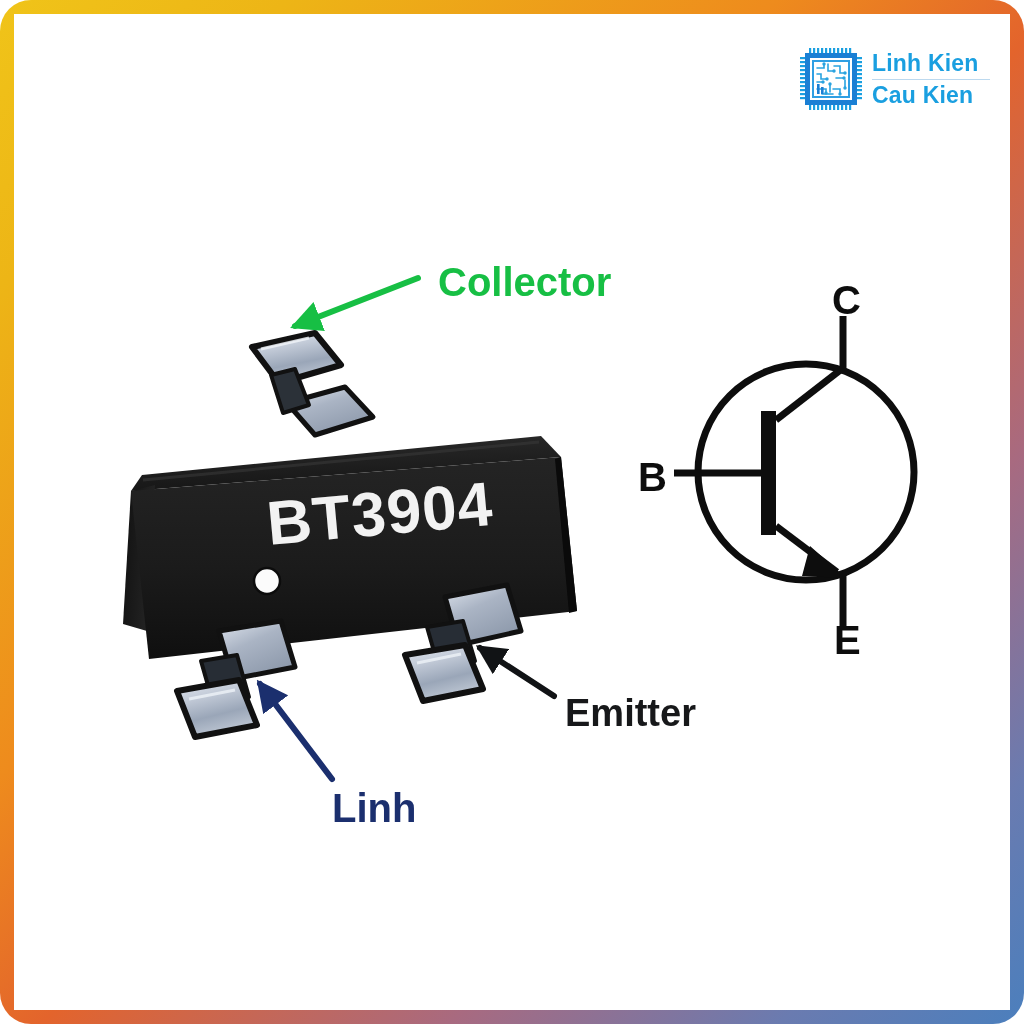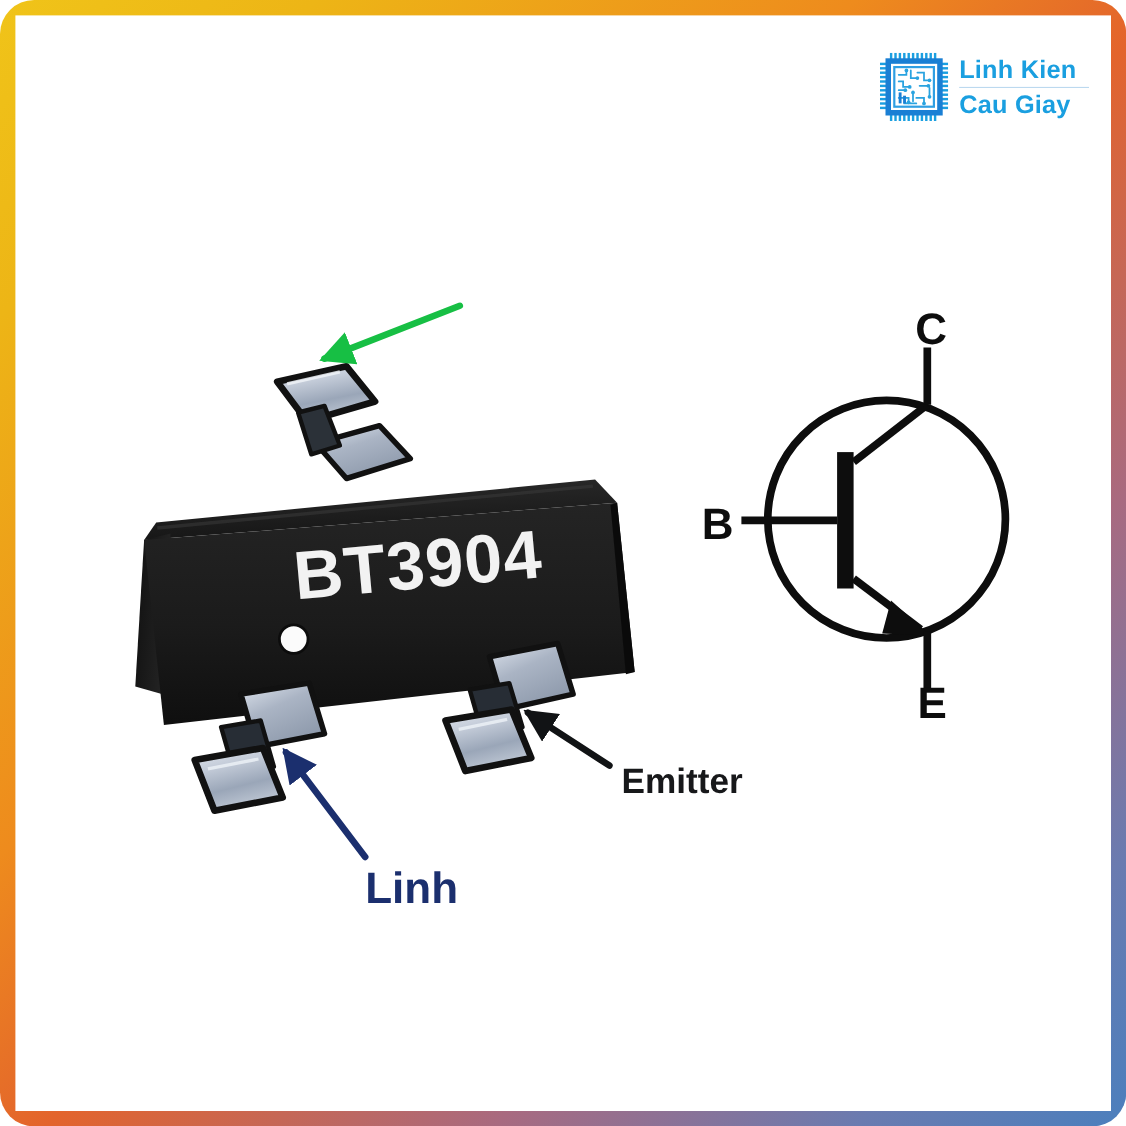--- a/index.html
+++ b/index.html
@@ -98,21 +98,21 @@
   }
   #label-base {
     left: 318px;
     top: 774px;
     font-size: 40px;
     color: #1b2f6e;
   }
   #label-emitter {
     left: 551px;
     top: 680px;
-    font-size: 32px;
+    font-size: 38px;
     color: #17181a;
   }
 
   
   #arrows {
     position: absolute;
     left: 0; top: 0;
     width: 996px; height: 996px;
     pointer-events: none;
   }
@@ -228,21 +228,21 @@
 
           <g fill="#1a7fd4">
             <rect x="17" y="36" width="2.6" height="10"></rect>
             <rect x="21" y="39" width="2.6" height="7"></rect>
           </g>
         </svg>
       </div>
       <div id="brand-text">
         <div class="brand-line">Linh Kien</div>
         <div id="brand-divider"></div>
-        <div class="brand-line">Cau Giay</div>
+        <div class="brand-line">Cau Kien</div>
       </div>
     </div>
 
     <div id="package-group">
       <svg viewBox="0 0 500 460" width="500" height="460" aria-hidden="true">
         <defs>
           <linearGradient id="leadGrad" x1="0" y1="0" x2="0.35" y2="1">
             <stop offset="0%" stop-color="#e4e9f0"></stop>
             <stop offset="35%" stop-color="#c3cbd8"></stop>
             <stop offset="70%" stop-color="#9aa6b8"></stop>
@@ -329,20 +329,21 @@
         </marker>
       </defs>
 
       <line x1="404" y1="264" x2="281" y2="312" stroke="#17bf44" stroke-width="6" stroke-linecap="round" marker-end="url(#arrowGreen)"></line>
 
       <line x1="318" y1="765" x2="246" y2="670" stroke="#1b2f6e" stroke-width="6" stroke-linecap="round" marker-end="url(#arrowNavy)"></line>
 
       <line x1="540" y1="682" x2="466" y2="634" stroke="#111315" stroke-width="6" stroke-linecap="round" marker-end="url(#arrowBlack)"></line>
     </svg>
 
+    <div class="callout-label" id="label-collector">Collector</div>
     <div class="callout-label" id="label-base">Linh</div>
     <div class="callout-label" id="label-emitter">Emitter</div>
 
     <div id="schematic">
       <svg viewBox="0 0 340 400" width="340" height="400" aria-hidden="true">
 
         <circle cx="172" cy="200" r="108" fill="none" stroke="#0d0d0d" stroke-width="7"></circle>
 
         <rect x="127" y="139" width="15" height="124" fill="#0d0d0d"></rect>
 

